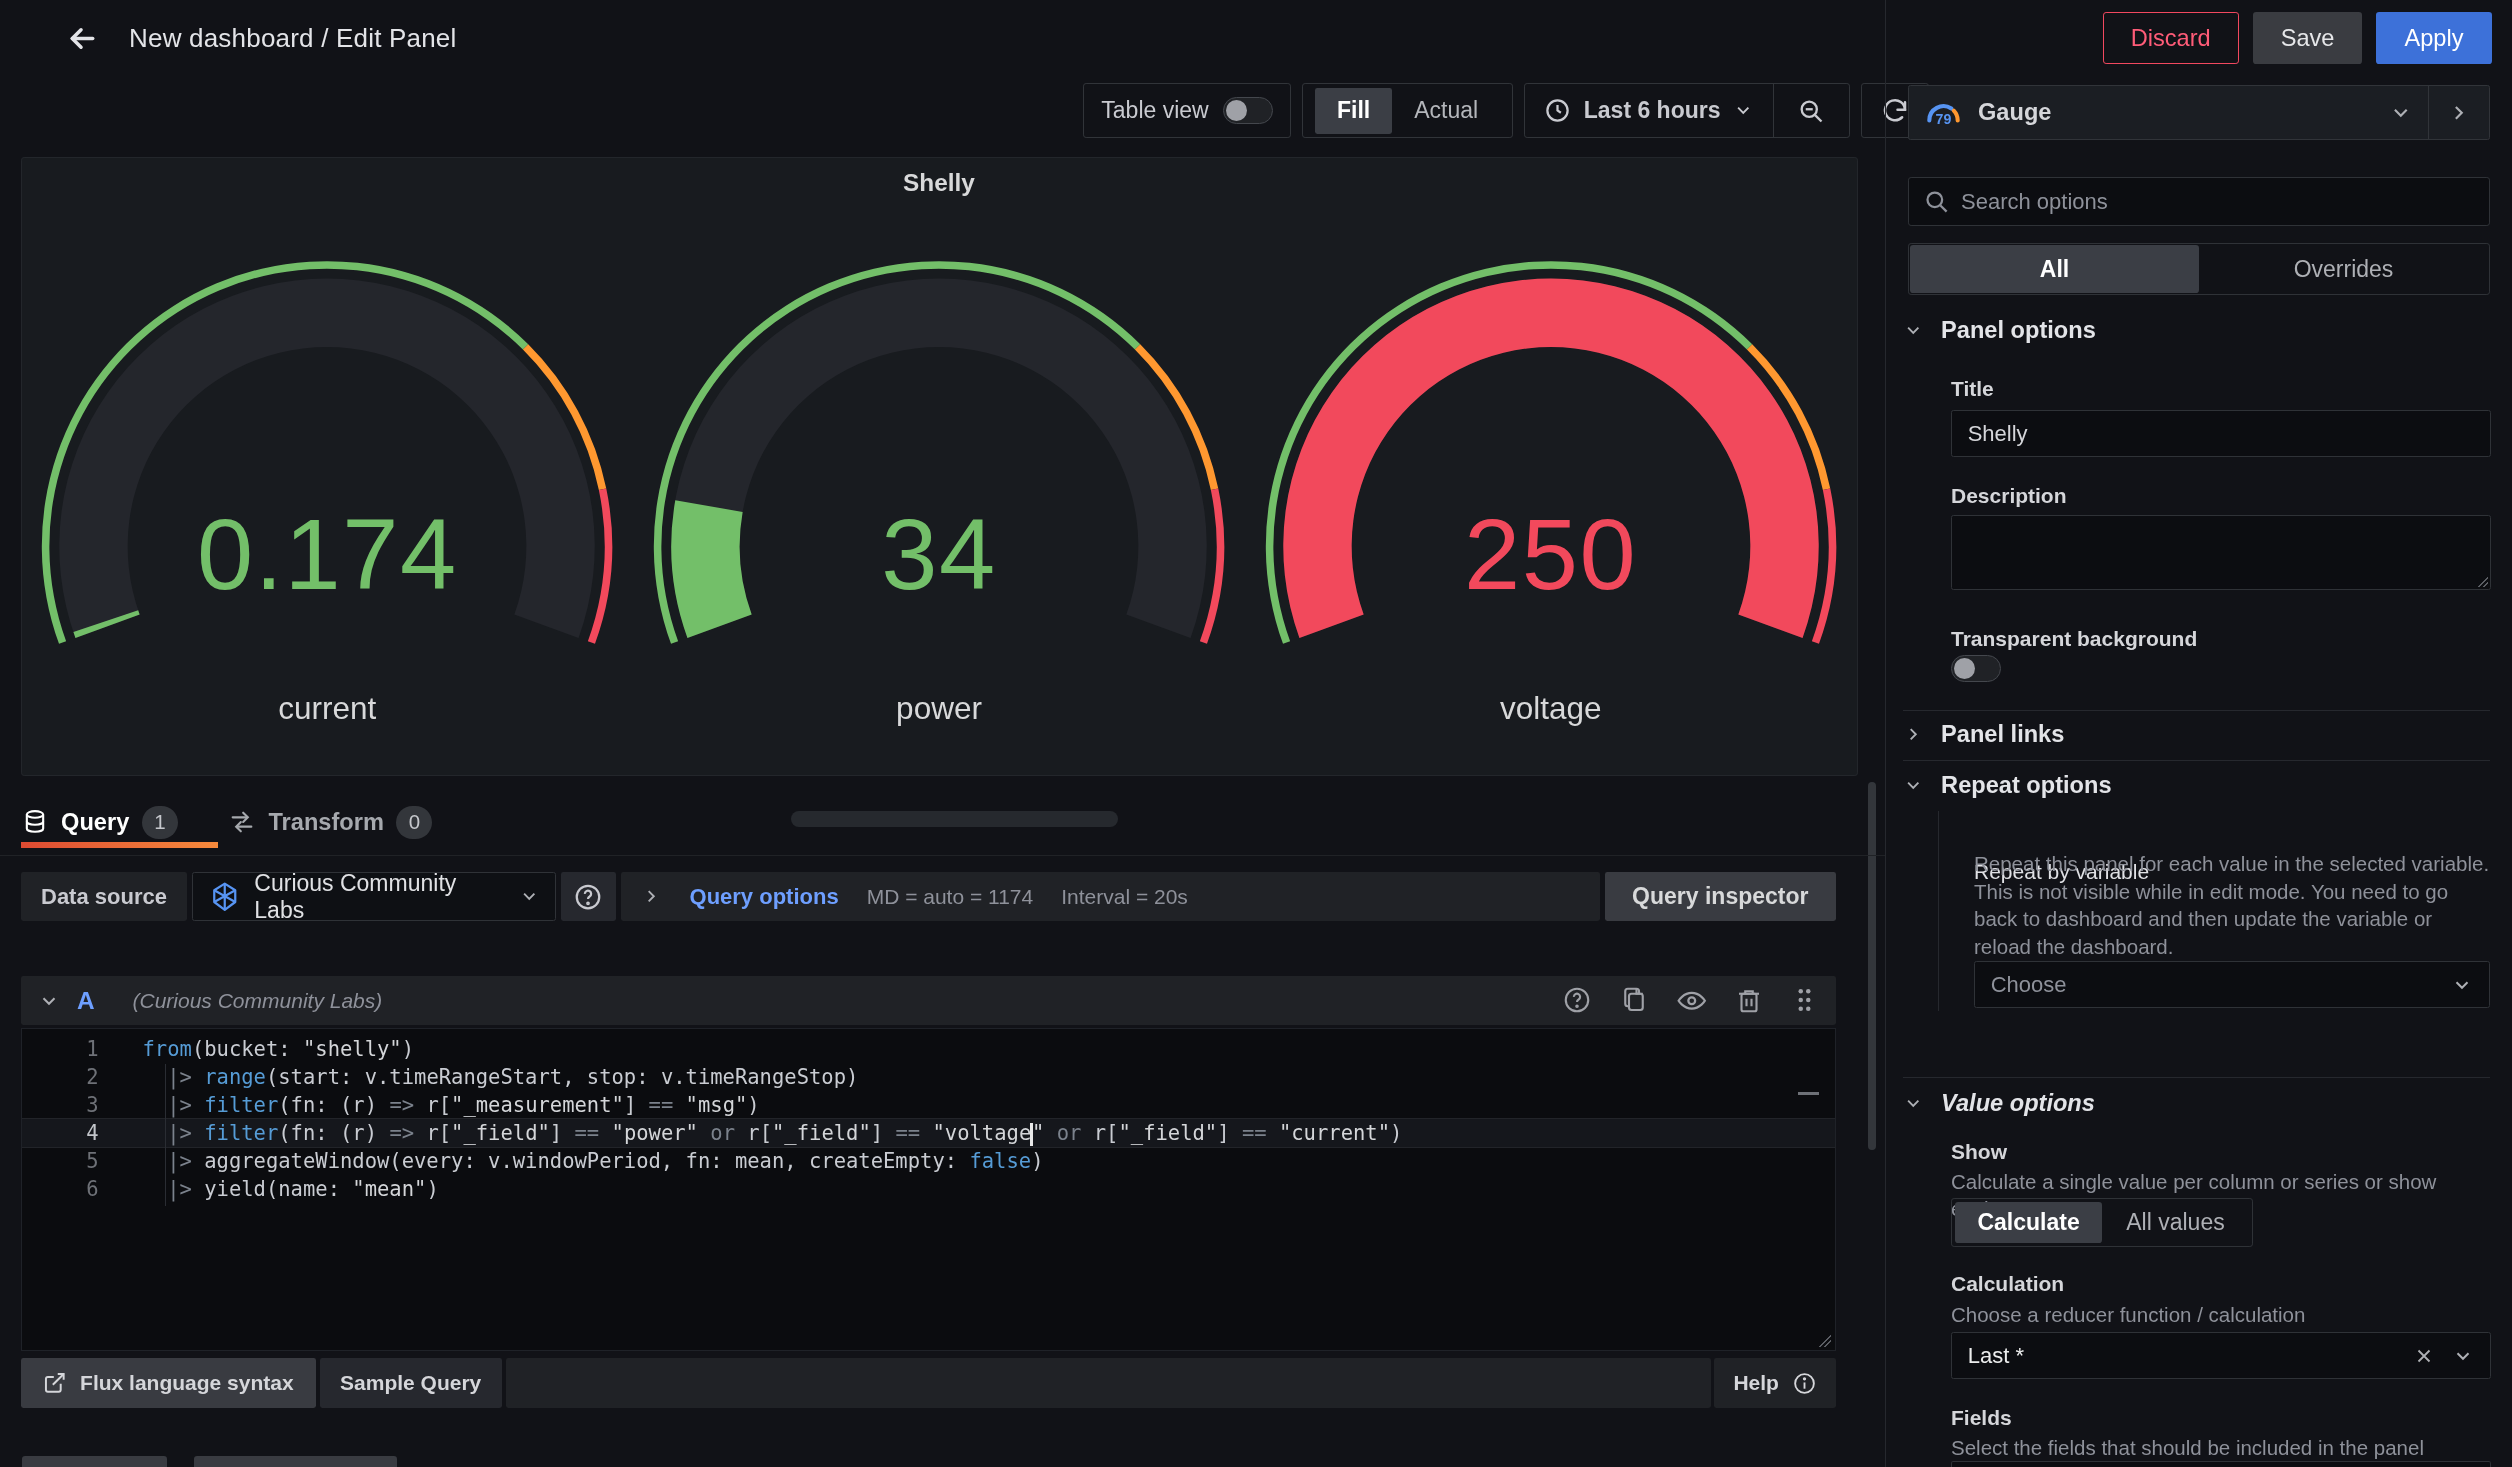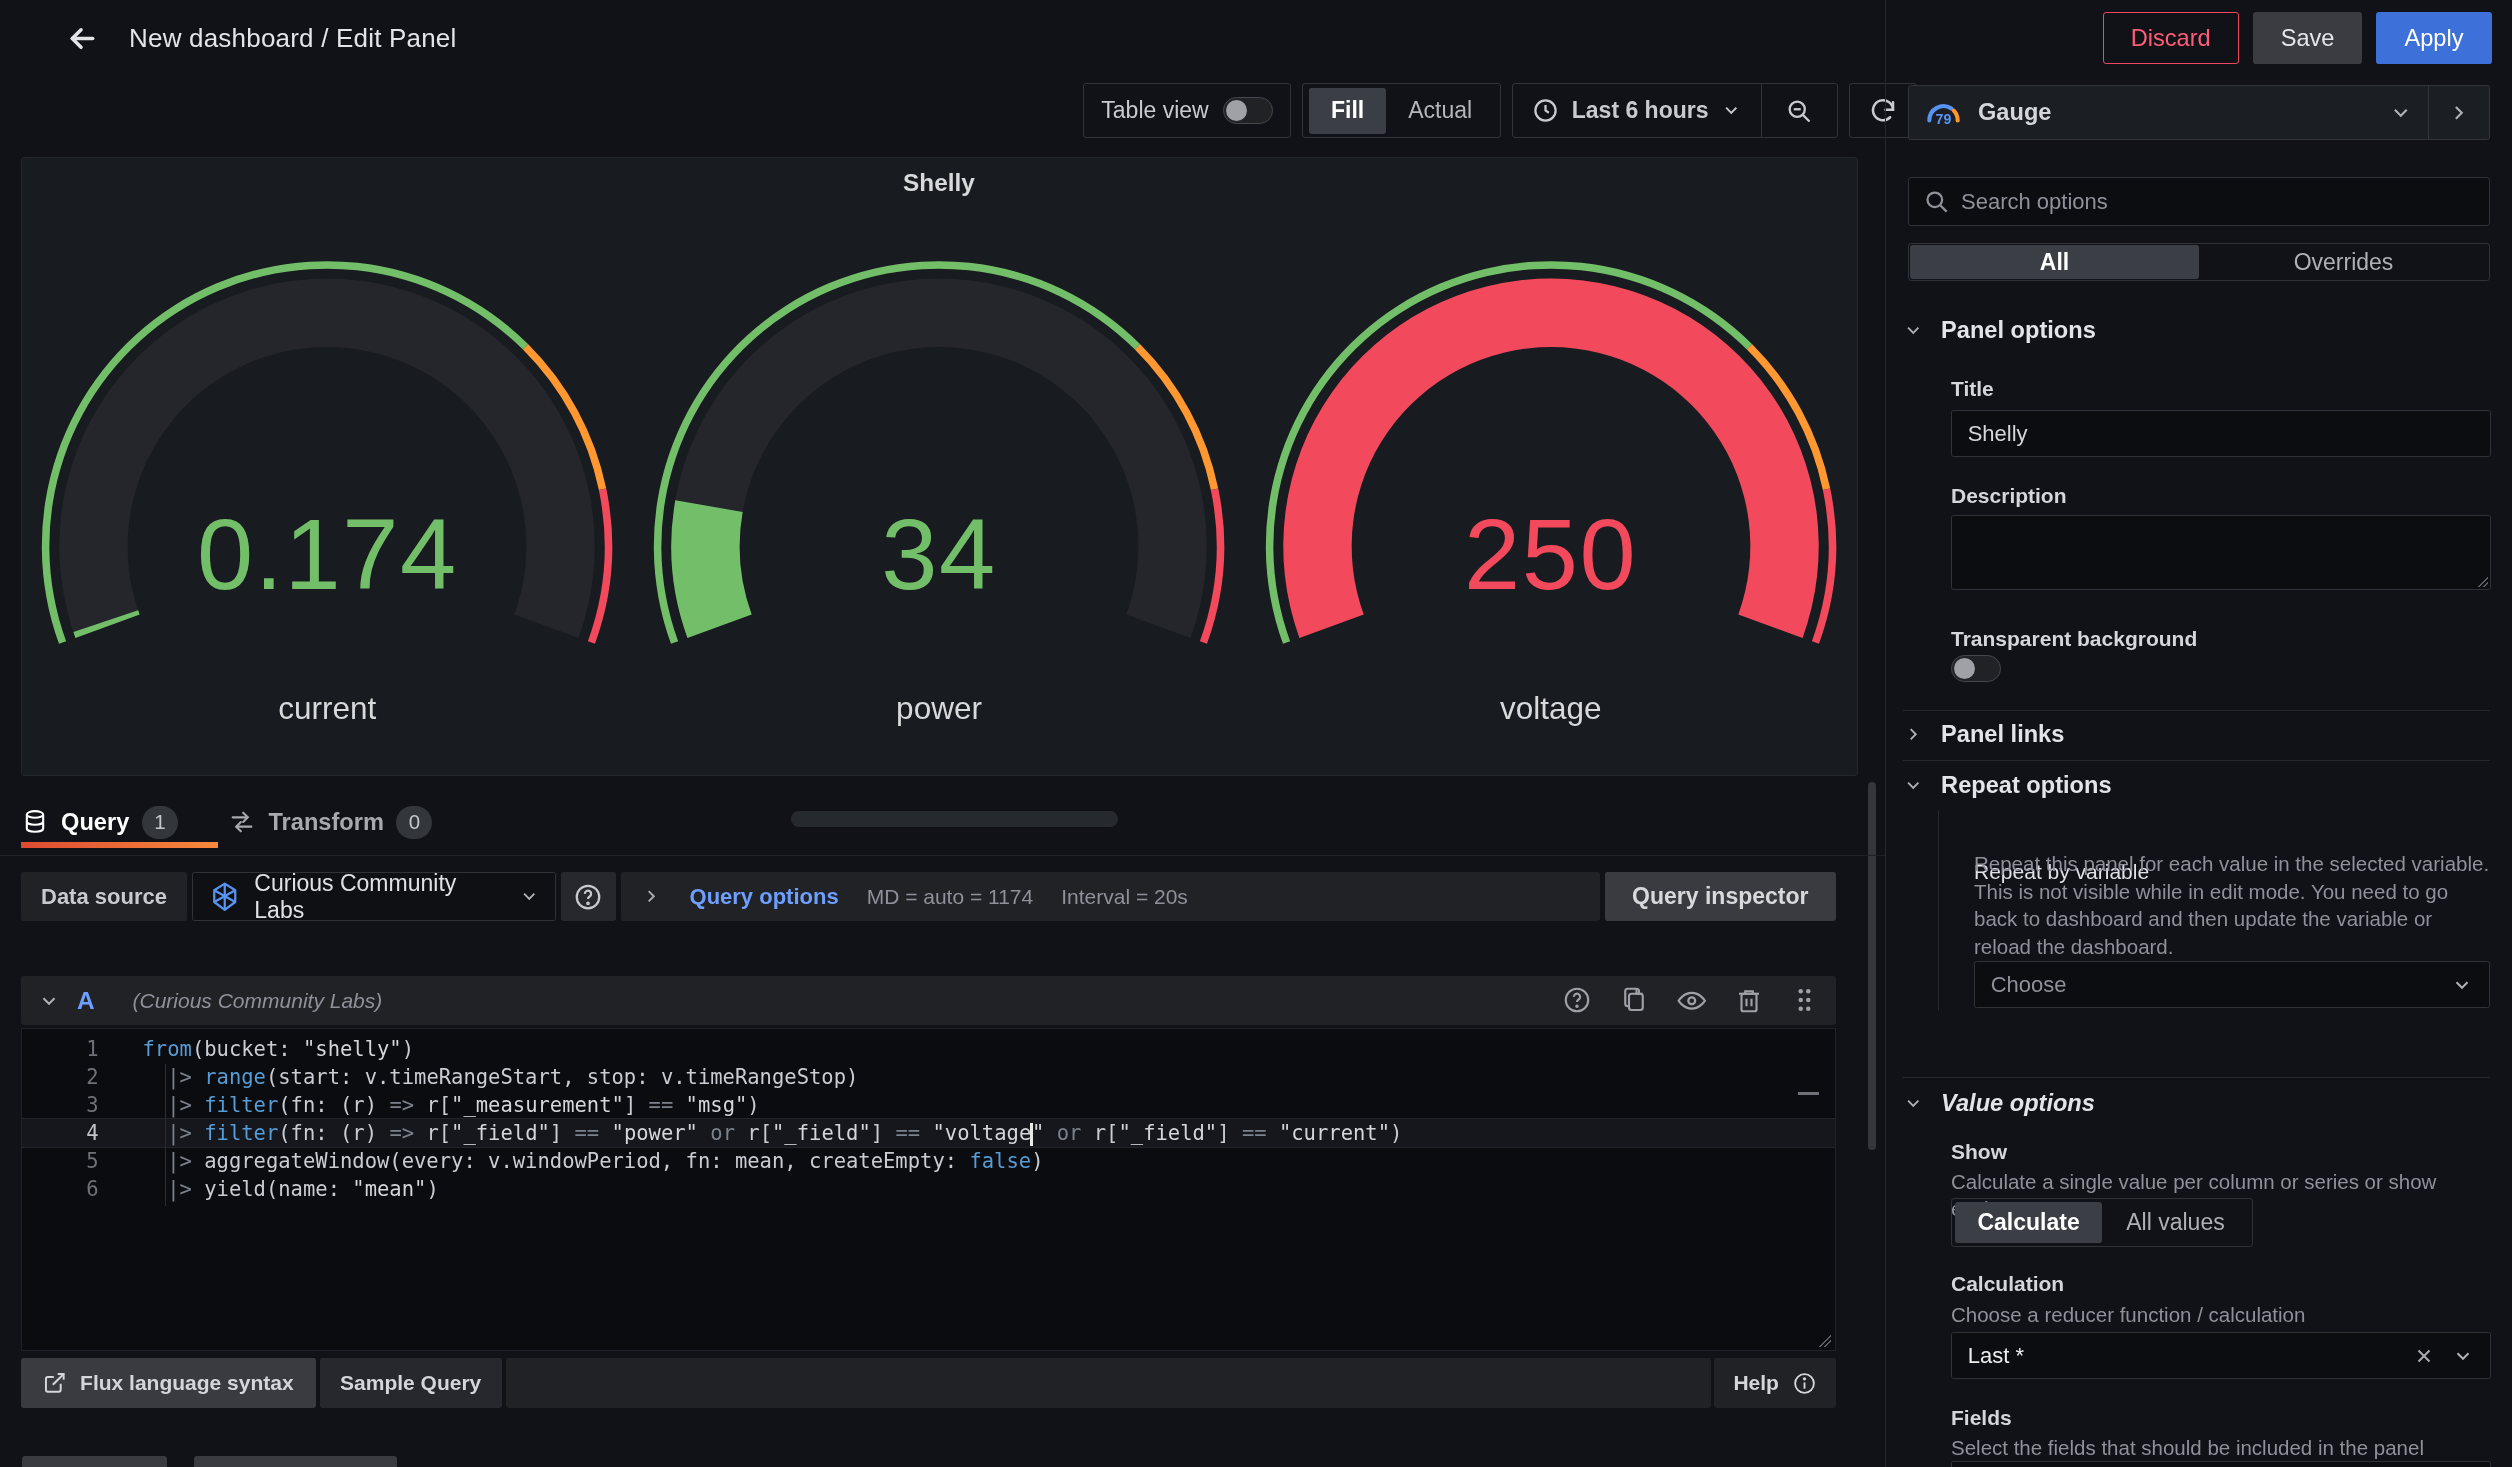--- a/index.html
+++ b/index.html
@@ -15,21 +15,21 @@
   .btn-discard { border:0.8px solid #f2485f; color:#ff5c78; background:transparent; }
   .btn-save { background:#3a3c41; color:#e6e7e9; }
   .btn-apply { background:#3d71d9; color:#ffffff; }
 
   
   .controls { position:absolute; left:1083px; top:83px; height:55px; display:flex; gap:11px; align-items:center; }
   .ctl-box { height:55px; border:0.8px solid #313439; border-radius:3.1px; display:flex; align-items:center; color:#c9cad0; font-size:23px; }
   .tableview { padding:0 17.3px; gap:14px; }
   .toggle { width:50px; height:27px; border-radius:13.4px; background:#202226; border:0.8px solid #44474d; position:relative; cursor:pointer; }
   .toggle .knob { position:absolute; left:2.4px; top:1.6px; width:21px; height:21px; border-radius:50%; background:#9fa1a7; }
-  .seg-group { padding:6px; gap:0; }
+  .seg-group { padding:12px; gap:0; }
   .seg { height:46px; padding:0 22px; display:flex; align-items:center; border-radius:2.4px; font-size:23px; cursor:pointer; color:#b4b6bb; }
   .seg.active { background:#3b3e45; color:#ffffff; font-weight:700; }
   .timebox { padding:0; }
   .timebox .tr { display:flex; align-items:center; gap:12.6px; padding:0 19px; height:100%; cursor:pointer; font-weight:600; }
   .v-div { width:0.8px; height:100%; background:#313439; }
   .icon-btn { width:76px; height:100%; display:flex; align-items:center; justify-content:center; color:#c9cad0; cursor:pointer; }
   .refresh-box { width:68px; justify-content:center; }
 
   
   .panel { position:absolute; left:20.5px; top:157px; width:1837px; height:619px; background:#181b1f; border:0.8px solid #23262b; border-radius:3.1px; }
@@ -99,21 +99,21 @@
   
   .side-divider { position:absolute; left:1885px; top:0; width:0.8px; height:1467px; background:#26282e; }
   .sidebar { position:absolute; left:1886px; top:76px; width:626px; height:1391px; }
   .viz-select { position:absolute; left:22px; top:9.4px; width:582px; height:55px; border:0.8px solid #313439; background:#1b1e23; border-radius:2.4px; display:flex; align-items:center; cursor:pointer; }
   .viz-select .vname { font-size:23.6px; font-weight:600; color:#d5d6da; margin-left:14px; flex:1; }
   .viz-select .vdiv { width:0.8px; height:100%; background:#313439; }
   .viz-chevrons { color:#aeb0b5; display:flex; align-items:center; }
   .search-box { position:absolute; left:22px; top:101px; width:582px; height:49px; background:#0c0d11; border:0.8px solid #2f3237; border-radius:3.1px; display:flex; align-items:center; padding:0 14px; gap:11px; color:#8e919a; }
   .search-box input { background:transparent; border:none; outline:none; color:#c9cad0; font-size:22px; font-family:inherit; flex:1; }
   .search-box input::placeholder { color:#8e919a; }
-  .side-tabs { position:absolute; left:22px; top:167px; width:582px; height:38px; border:0.8px solid #2f3237; border-radius:3.1px; display:flex; padding:1px;justify-content:space-between; }
+  .side-tabs { position:absolute; left:22px; top:167px; width:582px; height:52px; border:0.8px solid #2f3237; border-radius:3.1px; display:flex; padding:1px;justify-content:space-between; }
   .side-tab { flex:1; display:flex; align-items:center; justify-content:center; font-size:23px; color:#aeb0b5; border-radius:3.1px; cursor:pointer; }
   .side-tab.active { background:#3b3e45; color:#ffffff; font-weight:700; }
 
   .sec-header { position:absolute; left:17.3px; display:flex; align-items:center; gap:17.3px; color:#e3e4e8; font-size:23.6px; font-weight:600; cursor:pointer; }
   .sec-header .chev { color:#aeb0b5; }
   .fld-label { position:absolute; left:65px; font-size:21px; font-weight:700; color:#d5d6da; }
   .fld-desc { position:absolute; left:65px; width:535px; font-size:20.5px; color:#8e919a; line-height:27px; }
   .input-like { position:absolute; left:65px; width:540px; height:47px; background:#0c0d11; border:0.8px solid #2f3237; border-radius:2.4px; display:flex; align-items:center; padding:0 15.7px; font-size:22px; color:#d5d6da; }
   .textarea-like { position:absolute; left:65px; width:540px; height:75px; background:#0c0d11; border:0.8px solid #2f3237; border-radius:2.4px; }
   .ta-grip { position:absolute; right:2.4px; bottom:2.4px; width:11.8px; height:11.8px;

